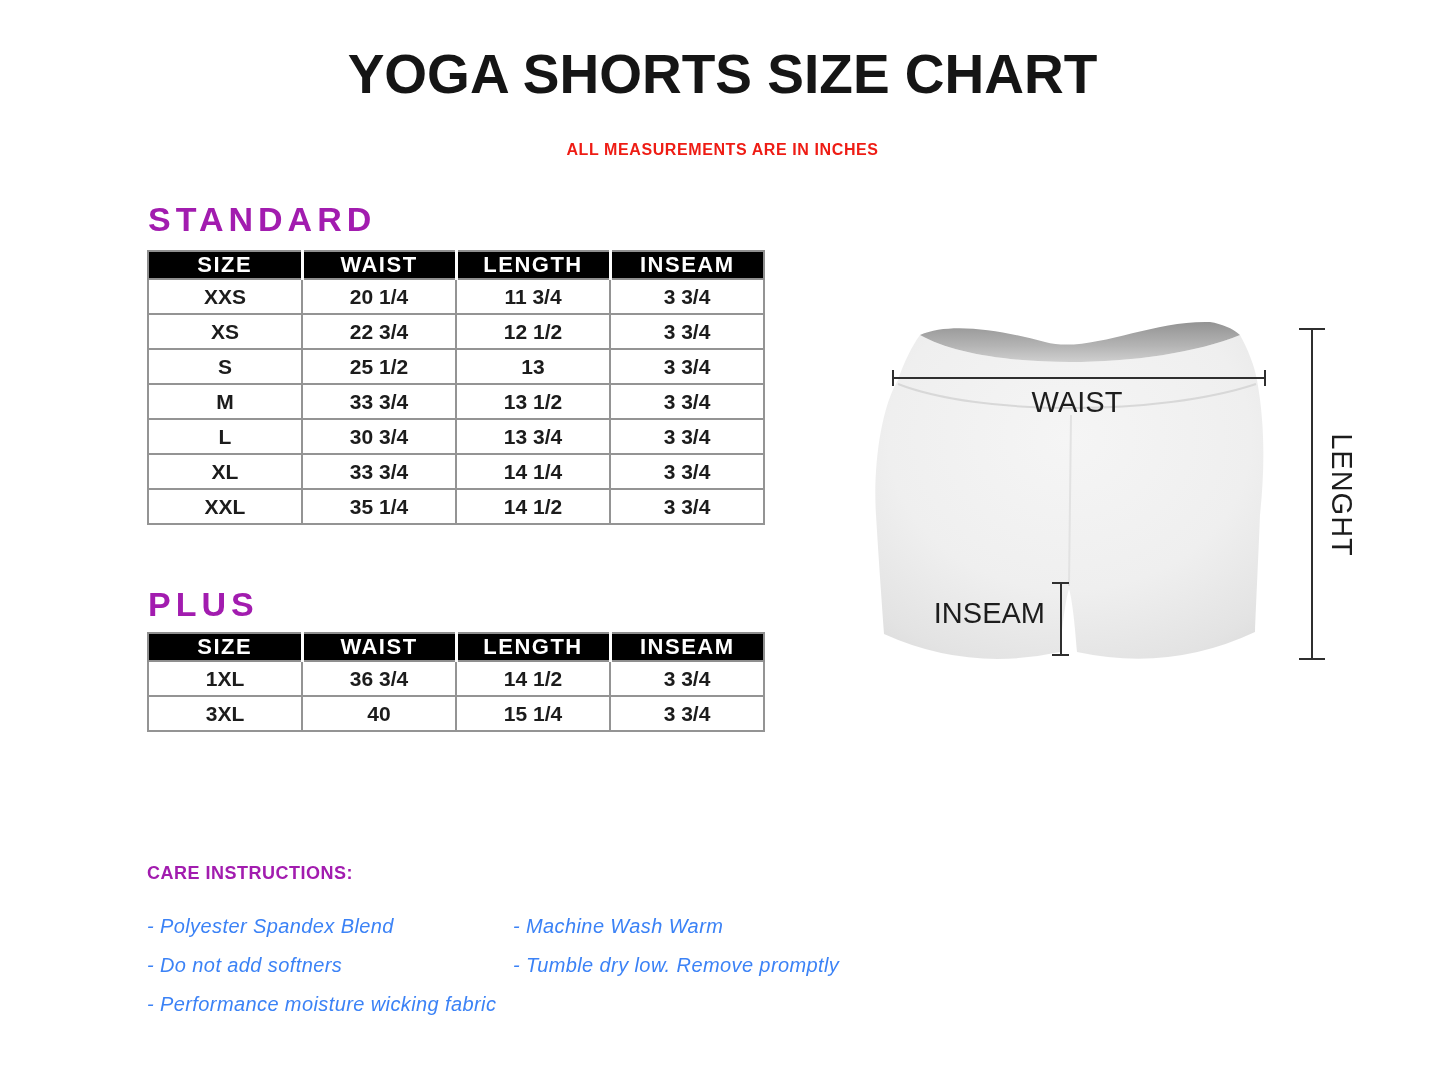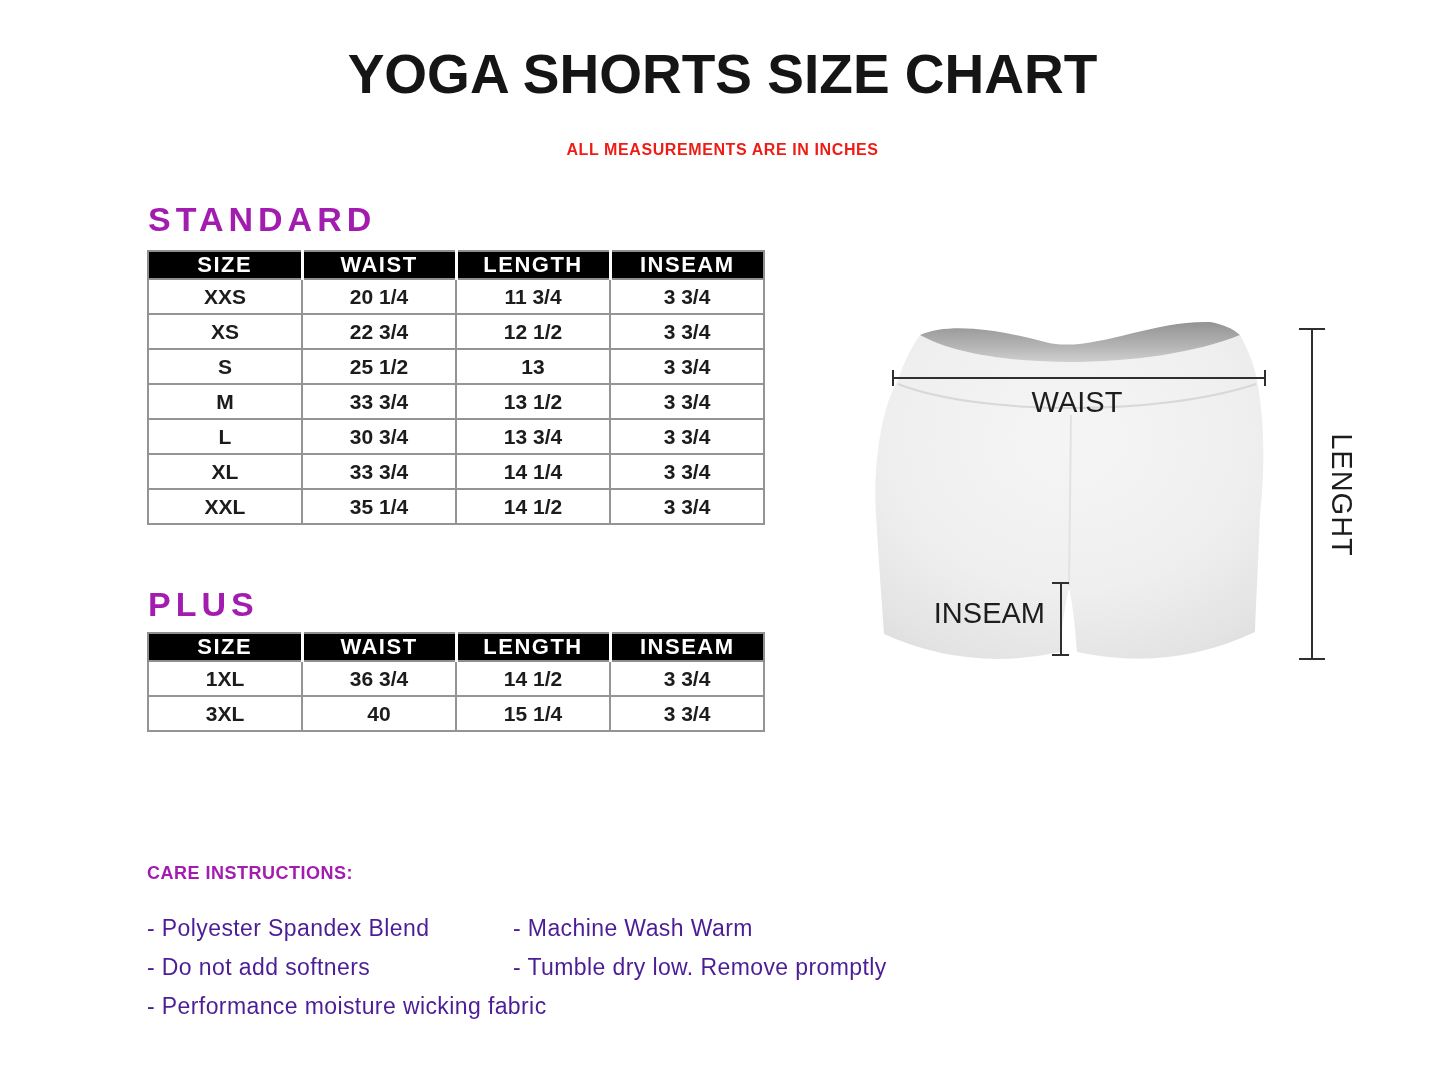--- a/index.html
+++ b/index.html
@@ -38,21 +38,21 @@
   .size-table td {
     font-size:21px; font-weight:bold; color:#1c1c1c; text-align:center;
     vertical-align:middle; height:35px; border:2px solid #949494;
   }
 
   .care-heading {
     position:absolute; left:147px; top:863px; font-size:18px; font-weight:bold;
     letter-spacing:0.5px; color:#a21caf;text-align:center;
   }
   .care-item {
-    position:absolute; font-size:23px; color:#4c1d95; letter-spacing:0.4px; white-space:nowrap;
+    position:absolute; font-size:20px; color:#3b82f6; letter-spacing:0.4px; white-space:nowrap;font-style:italic;
   }
   .care-l { left:147px; }
   .care-r { left:513px; }
   .care-row1 { top:915px; }
   .care-row2 { top:954px; }
   .care-row3 { top:993px; }
 
   .shorts-svg { position:absolute; left:860px; top:300px; width:410px; height:400px; }
 
   .measure { position:absolute; background:#2f2f2f; }

